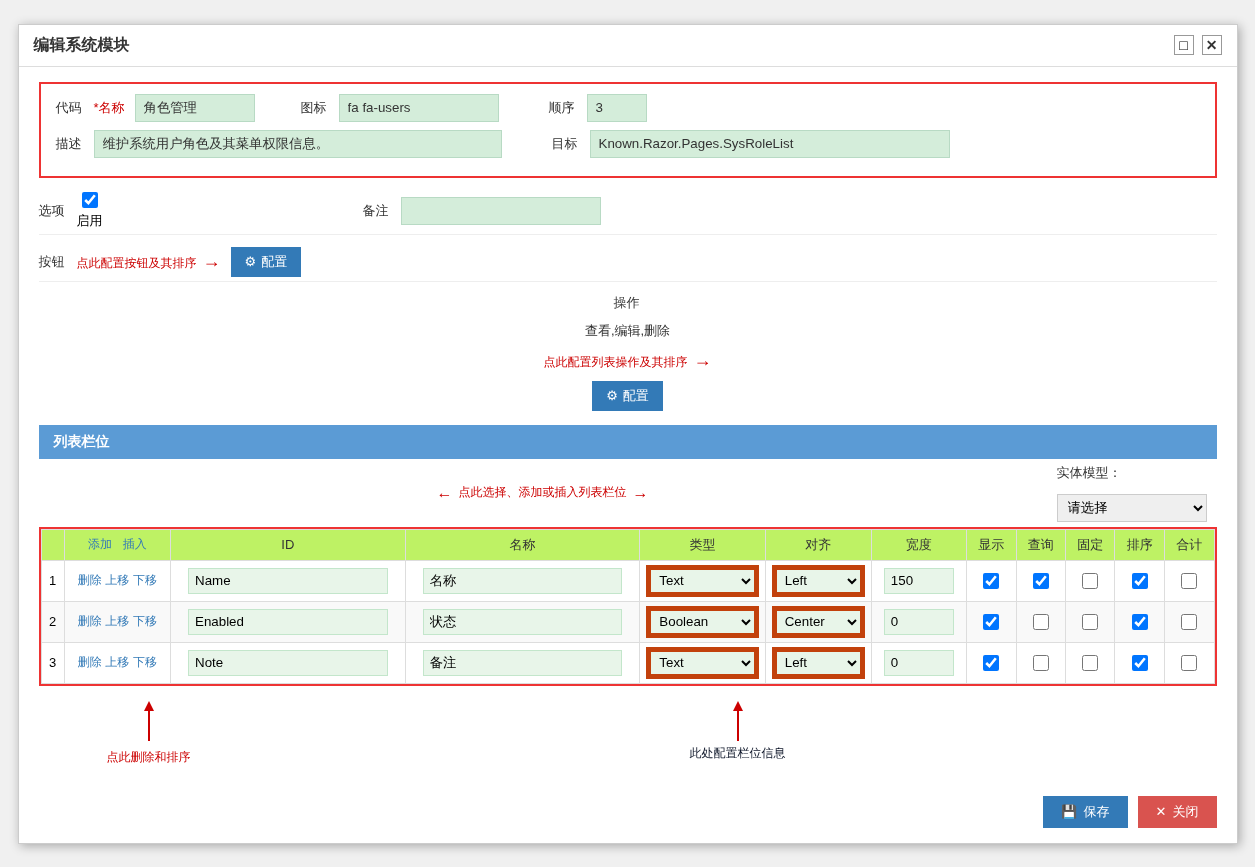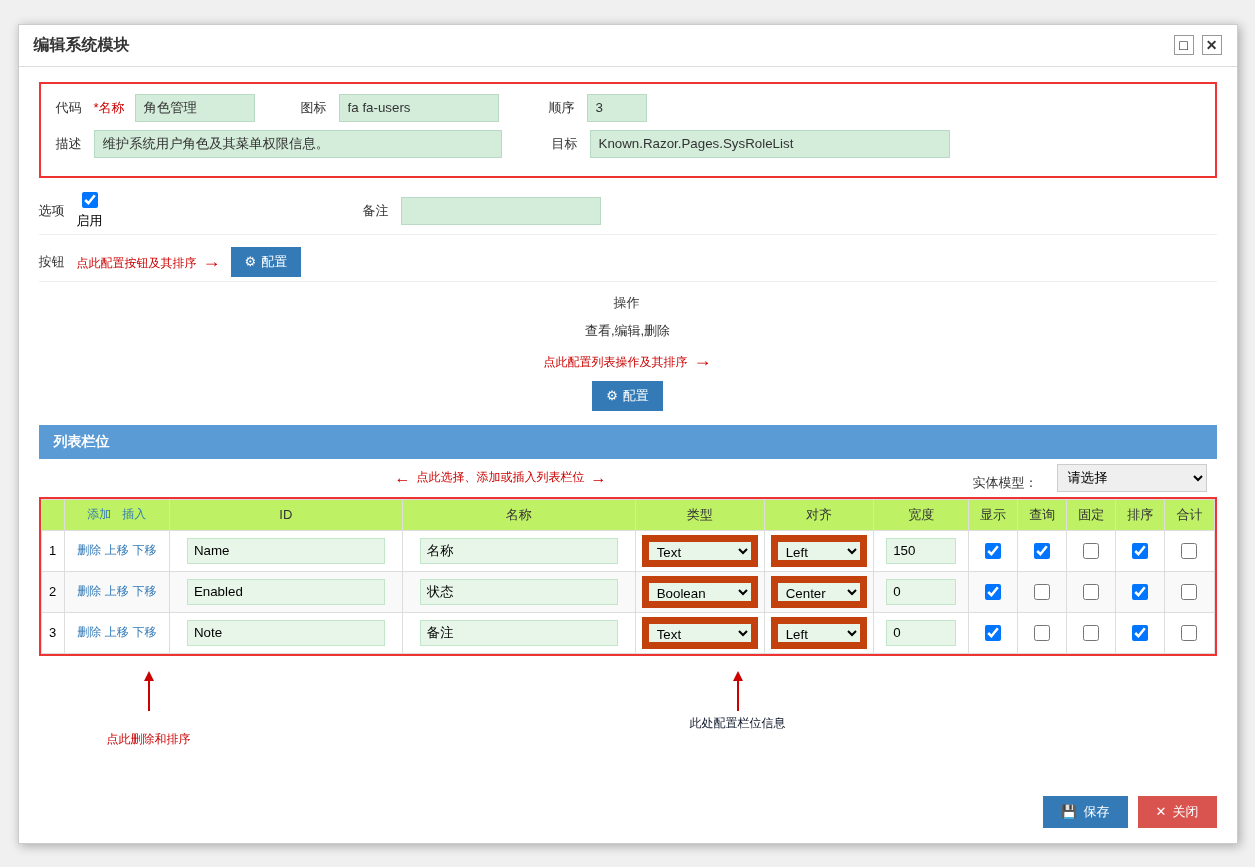--- a/index.html
+++ b/index.html
@@ -101,23 +101,24 @@
       padding: 5px 14px;
       cursor: pointer;
       display: flex;
       align-items: center;
       gap: 5px;
       font-size: 13px;
       height: 30px;
     }
     .entity-model-selector {
       display: flex;
-      align-items: flex-end;
-      gap: 19px;
-      color: #333;
+      align-items: flex-start;
+      gap: 12px;
+      color: #333;
+      flex-direction: column;
     }
     .entity-select {
       width: 150px;
       height: 28px;
       border: 1px solid #ccc;
       padding: 2px 6px;
     }
     
     .fields-table {
       width: 100%;
@@ -155,21 +156,21 @@
     .link-del { color: #337ab7; }
     .cell-input {
       background: #e8f5e9;
       border: 1px solid #c3e6cb;
       padding: 3px 6px;
       width: 90%;
       height: 26px;
     }
     .cell-select {
       background: #e8f5e9;
-      border: 7px solid #c2410c;
+      border: 5px solid #c2410c;
       padding: 2px 4px;
       height: 32px;
       width: 100%;
     }
     .cell-input-num {
       background: #e8f5e9;
       border: 1px solid #c3e6cb;
       padding: 3px 6px;
       width: 70px;
       height: 26px;
@@ -448,21 +449,21 @@
                   <input type="checkbox" style="">
                 </div>
               </td>
             </tr>
           </tbody>
       </table>
     </div>
 
     <div style="display:flex; padding: 10px 0;">
 
-      <div style="width:220px; display:flex; flex-direction:column; align-items:center; color:#cc0000; font-size:12px; gap:20px; padding-top: 5px;">
+      <div style="width:220px; display:flex; flex-direction:column; align-items:center; color:#cc0000; font-size:12px; gap:8px; padding-top: 5px;">
         <svg width="20" height="40">
           <line x1="10" y1="40" x2="10" y2="5" stroke="#cc0000" stroke-width="2"></line>
           <polygon points="5,10 15,10 10,0" fill="#cc0000"></polygon>
         </svg>
         <span>点此删除和排序</span>
       </div>
 
       <div style="flex:1; display:flex; flex-direction:column; align-items:center; color:#0f172a; font-size:12px; gap:4px; padding-top: 5px;">
         <svg width="20" height="40">
           <line x1="10" y1="40" x2="10" y2="5" stroke="#cc0000" stroke-width="2"></line>

